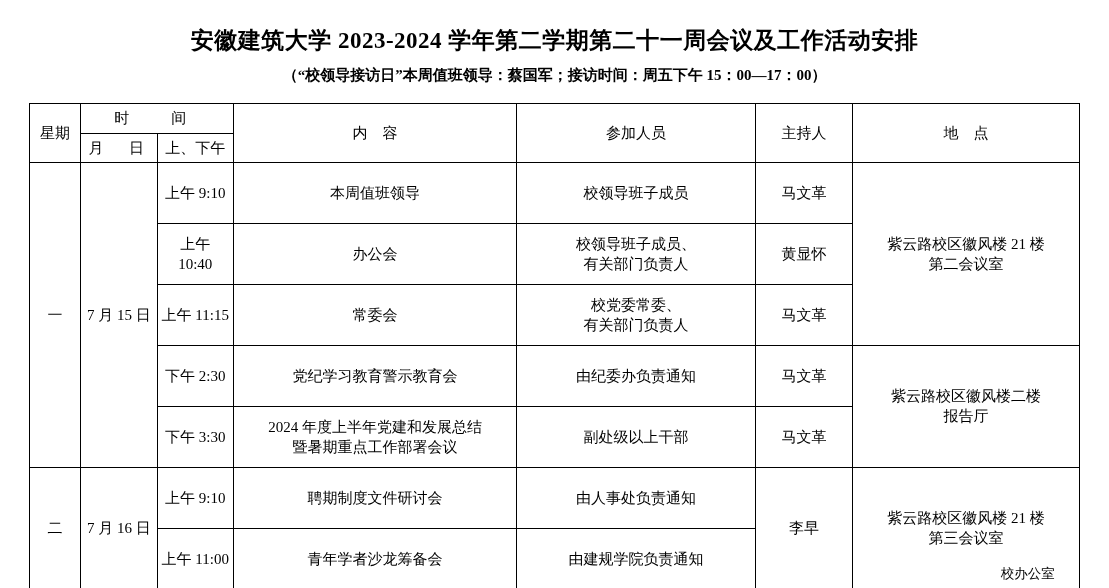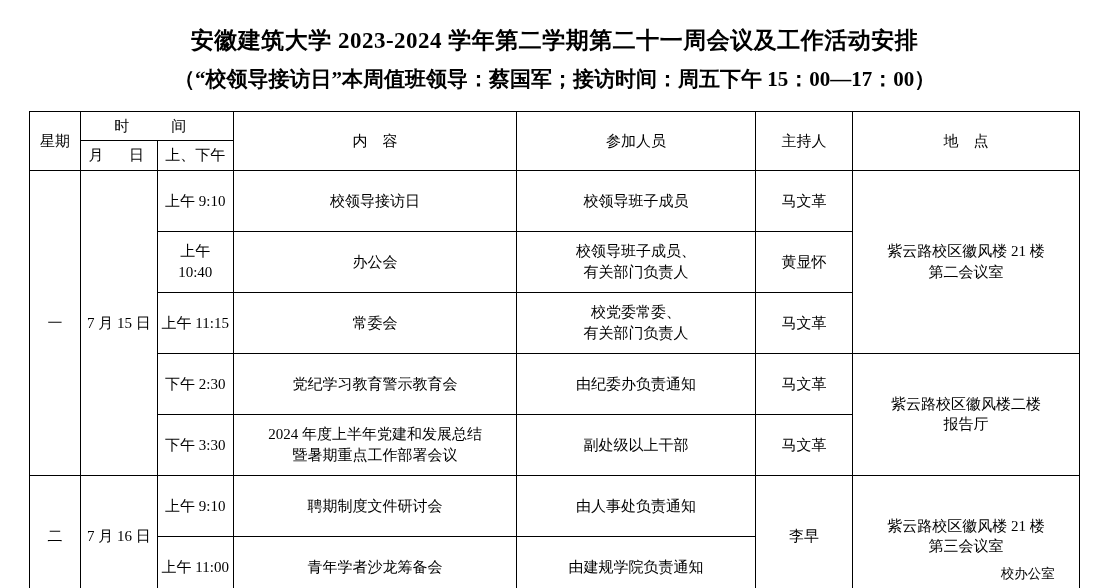--- a/index.html
+++ b/index.html
@@ -23,21 +23,21 @@
   .title {
     text-align: center;
     font-size: 23px;
     font-weight: bold;
     letter-spacing: 0.5px;
     margin: 26px 0 0 0;
     line-height: 1.3;
   }
   .subtitle {
     text-align: center;
-    font-size: 21px;
+    font-size: 15px;
     font-weight: bold;
     margin: 10px 0 0 0;
     line-height: 1.3;
   }
   .table-wrap {
     margin: 18px 29px 0 29px;
   }
   table.sched {
     border-collapse: collapse;
     width: 1051px;
@@ -103,21 +103,21 @@
         </tr>
         <tr class="hdr-row">
           <td class="date-cell spaced2">月　日</td>
           <td class="time-cell">上、下午</td>
         </tr>
 
         <tr class="row-tall">
           <td rowspan="5">一</td>
           <td rowspan="5">7 月 15 日</td>
           <td>上午 9:10</td>
-          <td>校领导接访日</td>
+          <td>本周值班领导</td>
           <td>校领导班子成员</td>
           <td>马文革</td>
           <td rowspan="3">紫云路校区徽风楼 21 楼<br>第二会议室</td>
         </tr>
 
         <tr class="row-tall">
           <td>上午 10:40</td>
           <td>办公会</td>
           <td>校领导班子成员、<br>有关部门负责人</td>
           <td>黄显怀</td>

